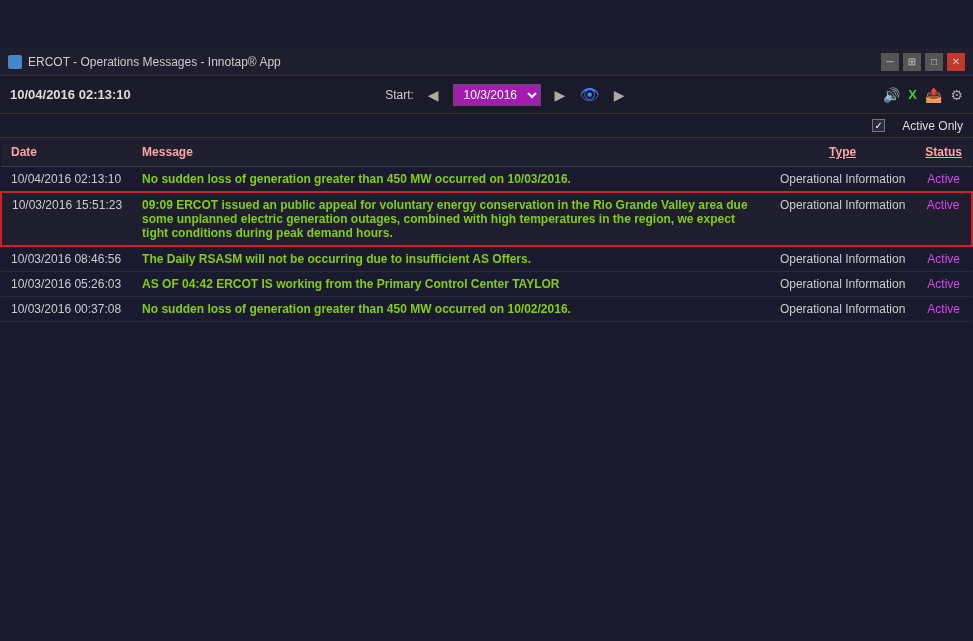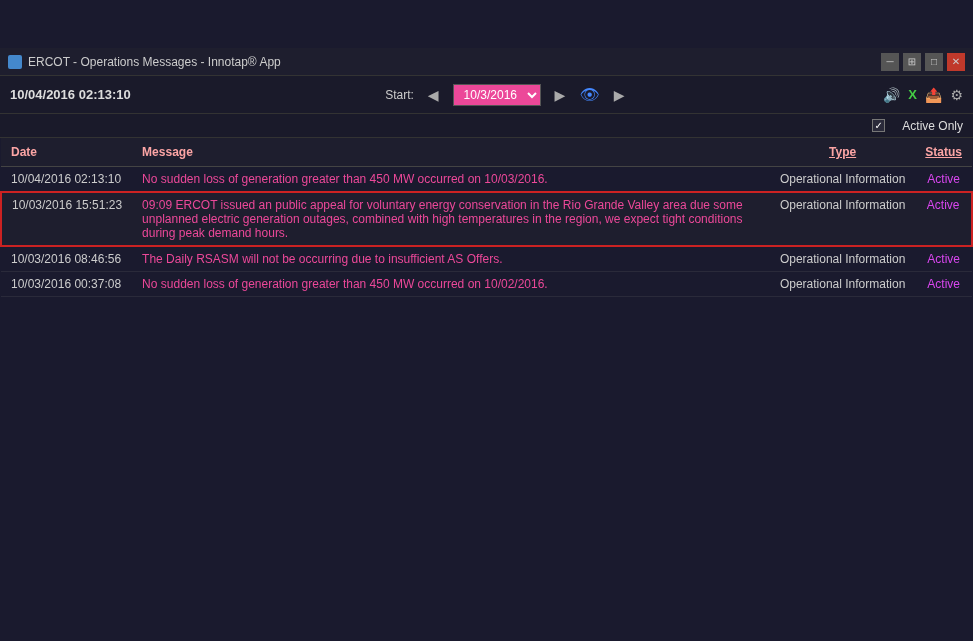--- a/index.html
+++ b/index.html
@@ -86,21 +86,21 @@
       background: none;
       border: none;
       color: #aaa;
       cursor: pointer;
       font-size: 14px;
       padding: 2px 4px;
       display: flex;
       align-items: center;
     }
     .date-select {
-      background: #ec4899;
+      background: #a21caf;
       border: 1px solid #555;
       color: #fff;
       padding: 2px 6px;
       font-size: 12px;
       height: 22px;
       cursor: pointer;
     }
     .eye-btn {
       background: none;
       border: none;
@@ -187,22 +187,23 @@
       vertical-align: top;
       font-size: 12px;
       color: #ccc;
     }
     td.date-col {
       white-space: nowrap;
       color: #ccc;
       min-width: 130px;
     }
     td.message-col {
-      color: #ec4899;
+      color: #84cc16;
       min-width: 350px;
+      font-weight: bold;
     }
     td.type-col {
       text-align: center;
       white-space: nowrap;
       color: #ccc;
     }
     td.status-col {
       text-align: center;
       white-space: nowrap;
       color: #d946ef;
@@ -279,20 +280,26 @@
             <td class="type-col">Operational Information</td>
             <td class="status-col">Active</td>
           </tr>
           <tr>
             <td class="date-col">10/03/2016 08:46:56</td>
             <td class="message-col">The Daily RSASM will not be occurring due to insufficient AS Offers.</td>
             <td class="type-col">Operational Information</td>
             <td class="status-col">Active</td>
           </tr>
           <tr>
+            <td class="date-col">10/03/2016 05:26:03</td>
+            <td class="message-col">AS OF 04:42 ERCOT IS working from the Primary Control Center TAYLOR</td>
+            <td class="type-col">Operational Information</td>
+            <td class="status-col">Active</td>
+          </tr>
+          <tr>
             <td class="date-col">10/03/2016 00:37:08</td>
             <td class="message-col">No sudden loss of generation greater than 450 MW occurred on 10/02/2016.</td>
             <td class="type-col">Operational Information</td>
             <td class="status-col">Active</td>
           </tr>
         </tbody>
     </table>
   </div>
 </div>
 

